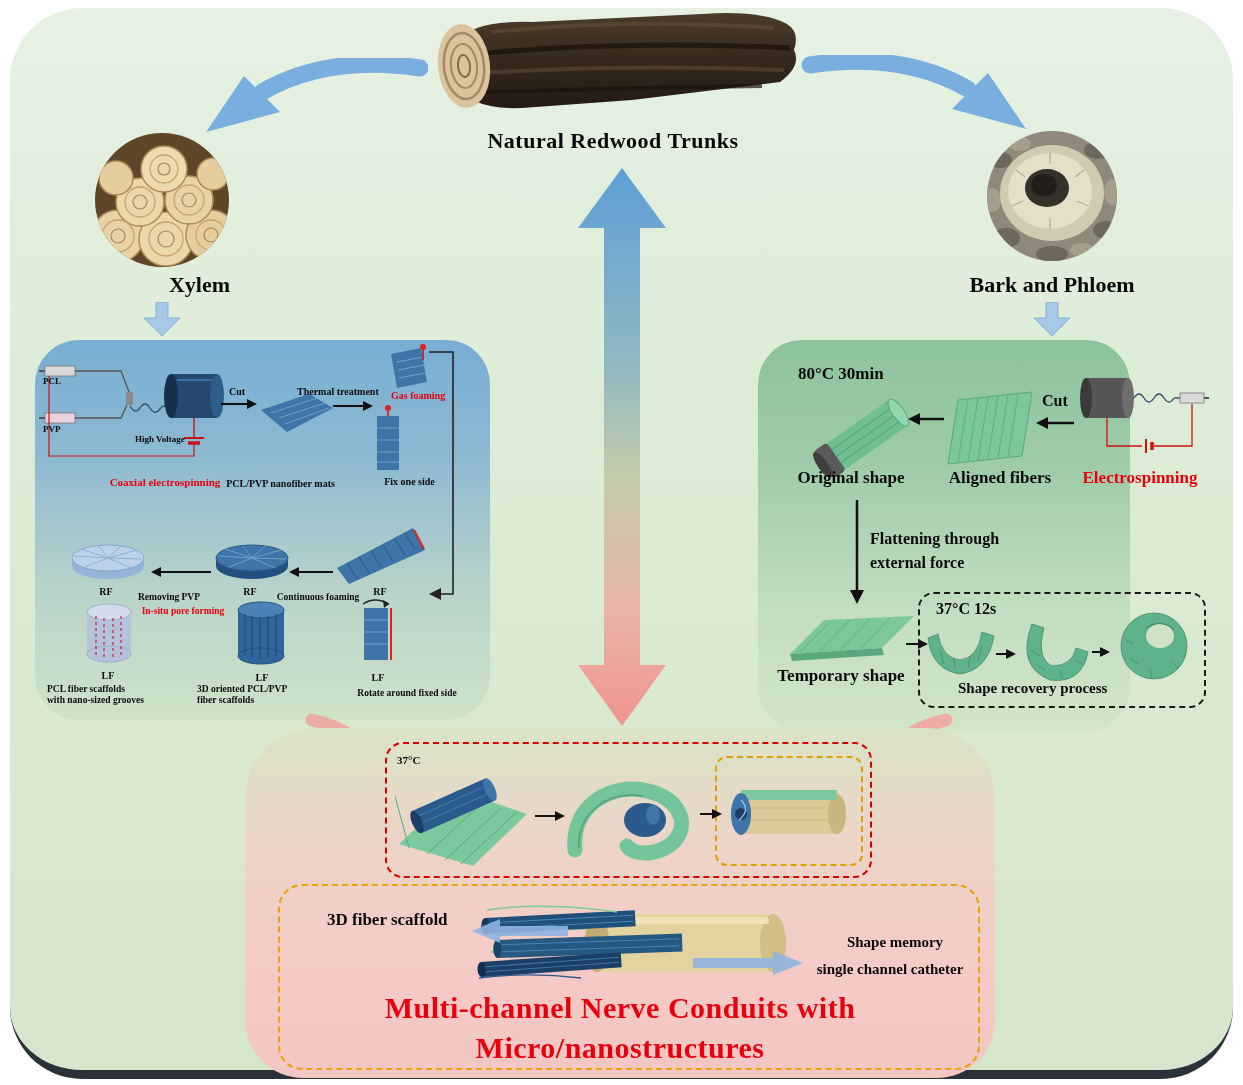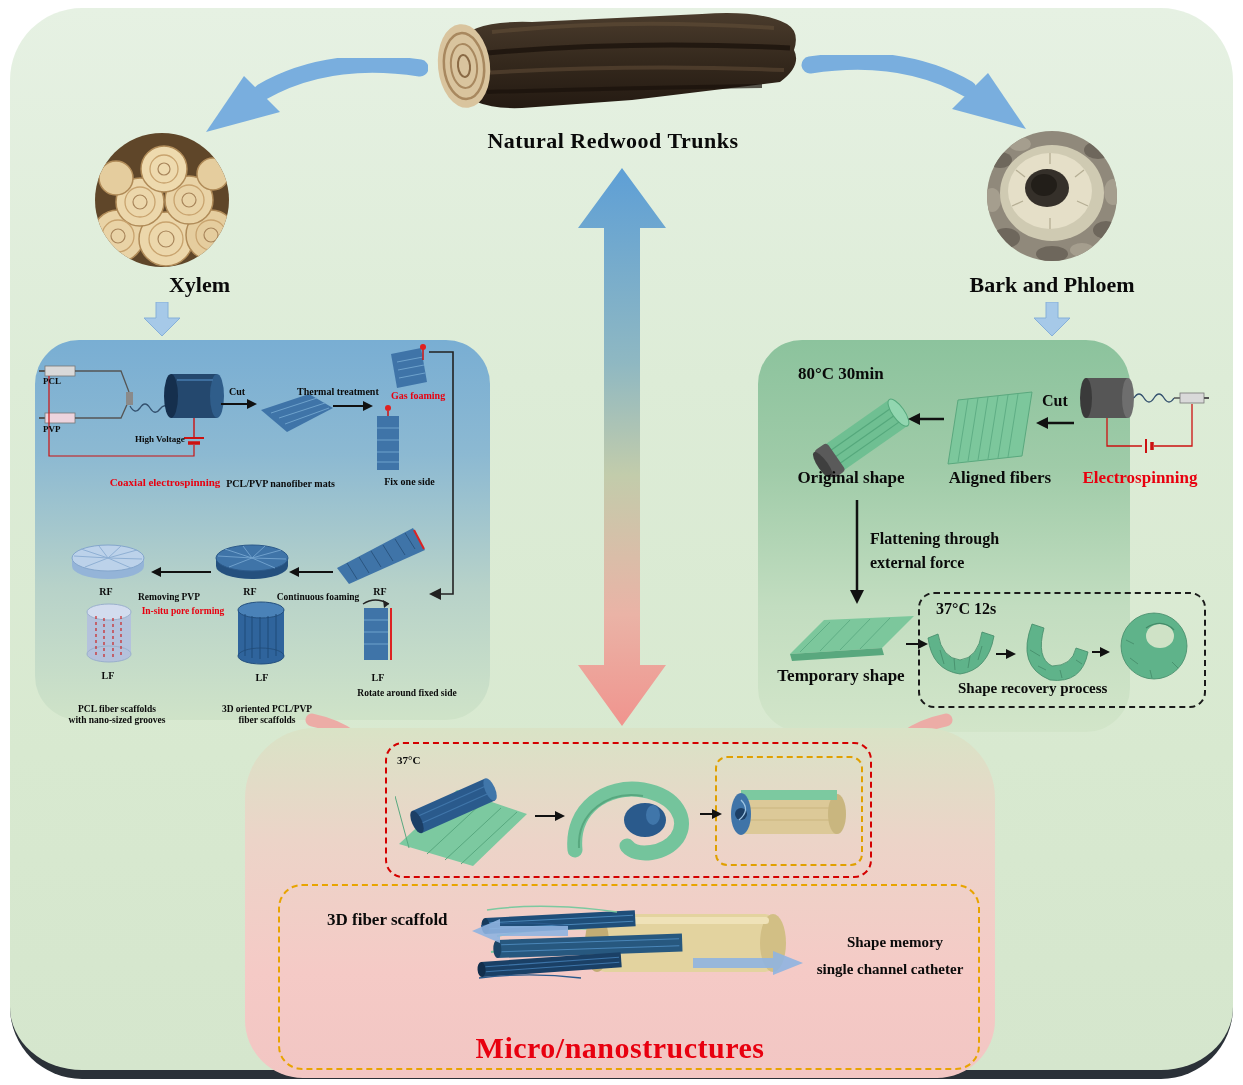--- a/index.html
+++ b/index.html
@@ -4,21 +4,21 @@
 <style>
   * { margin:0; padding:0; box-sizing:border-box; }
   html,body { background:#ffffff; }
   body { font-family:"Liberation Serif", serif; }
   #canvas { position:relative; width:1243px; height:1085px; background:#fff; overflow:hidden; }
   .bg { position:absolute; left:10px; top:8px; width:1223px; height:1071px; border-radius:72px;
         background:linear-gradient(180deg,#e6f1e3 0%, #ddecd7 35%, #d8e9d0 70%, #d5e6cd 100%);
         border-bottom:9px solid #2b3138; }
   .p { position:absolute; }
   .lbl { position:absolute; font-weight:700; color:#0a0a0a; line-height:1.18; white-space:nowrap; }
-  .ctr { text-align:center; white-space:normal;margin-top:20px; }
+  .ctr { white-space:normal; }
   .red { color:#e8000f; }
   .panel { position:absolute; border-radius:44px; }
   .panel-left  { left:35px;  top:340px; width:455px; height:380px;
         background:linear-gradient(180deg,#79aed3 0%, #8cb9d2 30%, #b7d2c9 65%, #cfe3c8 100%);text-decoration:underline; }
   .panel-right { left:758px; top:340px; width:372px; height:392px;
         background:linear-gradient(180deg,#8cc39d 0%, #9fcba8 32%, #c2ddc0 68%, #d2e5c9 100%); }
   .panel-bottom{ left:245px; top:728px; width:750px; height:350px; border-radius:70px 70px 58px 58px;
         background:linear-gradient(180deg,#d9e3c6 0%, #ecd4c8 32%, #f5cac6 70%, #f2c6c3 100%); }
   .dashed-red    { position:absolute; border:2.5px dashed #d40000; border-radius:18px; }
   .dashed-yellow { position:absolute; border:2px dashed #e0a000; border-radius:12px; }
@@ -539,15 +539,16 @@
     </svg>
     <svg class="p" style="left:225px;top:190px" width="98" height="26">
       <polygon points="98,8 30,8 30,1 2,13 30,25 30,18 98,18" fill="#8fb4e0" opacity="0.9"></polygon>
     </svg>
     <svg class="p" style="left:448px;top:222px" width="112" height="26">
       <polygon points="0,8 80,8 80,1 110,13 80,25 80,18 0,18" fill="#8fb4e0" opacity="0.9"></polygon>
     </svg>
     <div class="lbl" style="left:560px;top:206px;width:180px;text-align:center;font-size:15px">Shape memory</div>
     <div class="lbl" style="left:535px;top:233px;width:220px;text-align:center;font-size:15px">single channel catheter</div>
 
+    <div class="lbl red" style="left:0;top:262px;width:750px;text-align:center;font-size:30px;letter-spacing:.5px">Multi-channel Nerve Conduits with</div>
     <div class="lbl red" style="left:0;top:302px;width:750px;text-align:center;font-size:30px;letter-spacing:.5px">Micro/nanostructures</div>
   </div>
 </div>
 
 </body></html>

